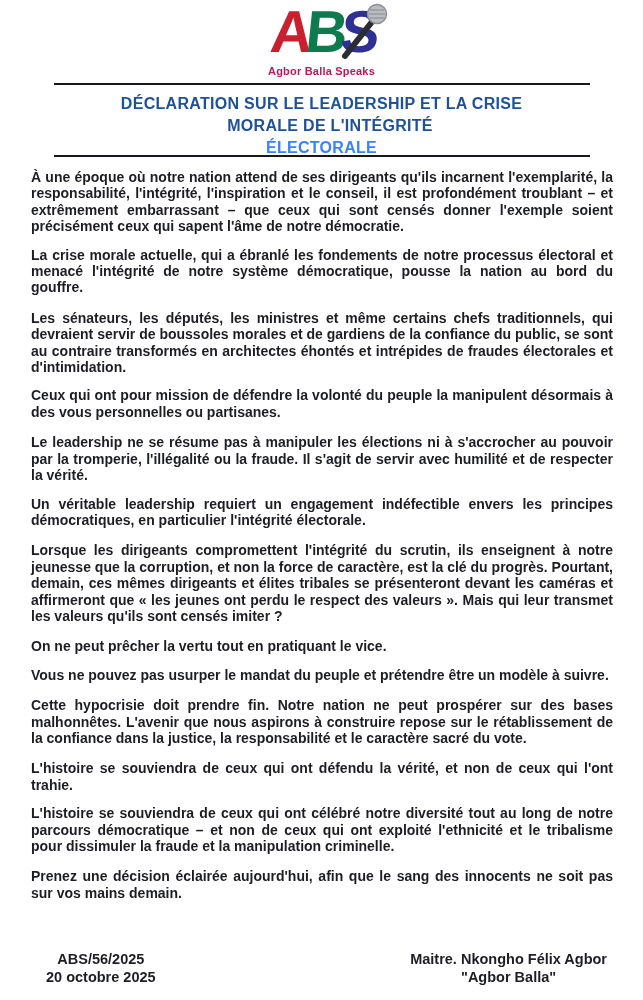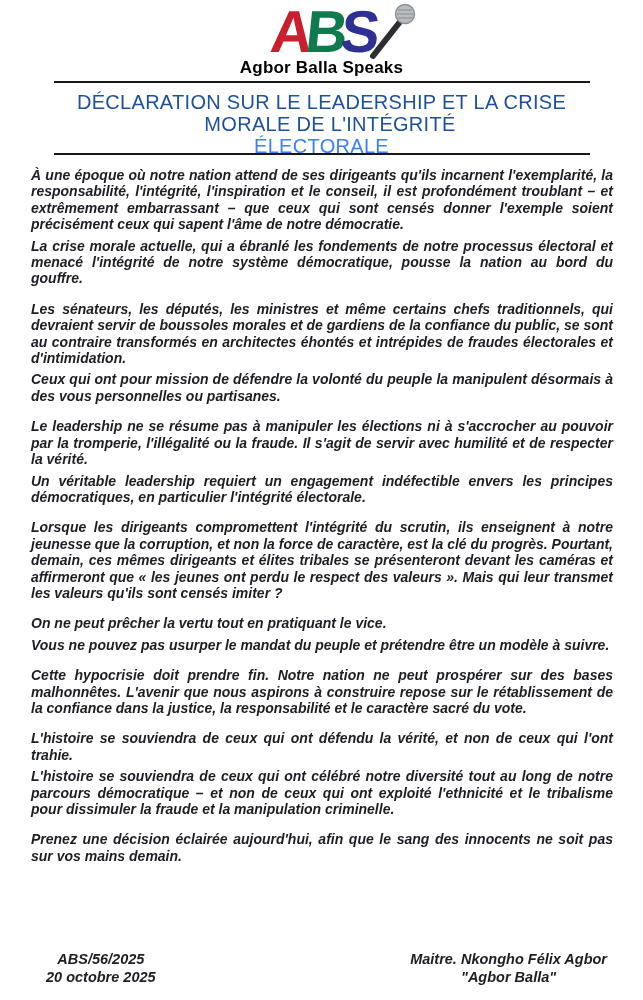--- a/index.html
+++ b/index.html
@@ -16,57 +16,56 @@
   .logo-letters{
     font-weight:900;font-size:58px;letter-spacing:-7px;line-height:52px;
     display:inline-block;transform:scaleY(1.02);
   }
   .logo-letters span{display:inline-block;}
   .l-a{color:#c8202f;transform:skewX(-6deg);}
   .l-b{color:#0e7b4f;transform:skewX(-6deg);}
   .l-s{color:#2e3192;transform:skewX(-6deg);}
   .mic{position:absolute;top:-4px;right:-14px;width:52px;height:62px;pointer-events:none;}
   .tagline{
-    font-size:17px;font-weight:700;color:#000000;margin-top:1px;
+    font-size:11px;font-weight:700;color:#be185d;margin-top:8px;
     letter-spacing:0.2px;
   }
   .rule{
     height:0;border:none;border-top:2.5px solid #17181c;
     margin:4px auto 0 auto;width:536px;
   }
 
   
   .title-wrap{position:relative;text-align:center;margin-top:8px;}
   .title-line{
-    color:#1d5199;font-weight:400;font-size:20px;line-height:22px;
+    color:#1d5199;font-weight:700;font-size:16px;line-height:22px;
     letter-spacing:0.3px;position:relative;z-index:2;
   }
   .title-rule{
     position:absolute;left:54px;right:53px;bottom:2px;height:0;
     border-top:2px solid #17181c;z-index:1;
   }
 
   
   .doc-body{
     flex:1 1 auto;padding:10px 30px 0 31px;
     color:#1d1e23;font-weight:700;font-size:14px;line-height:16.4px;
     text-align:justify;
-    font-style:italic;
   }
   .pgroup{margin-bottom:14px;}
   .para{margin:0;}
-  .para + .para{margin-top:5px;}
+  .para + .para{margin-top:12px;}
 
   
   .footer{
     flex:0 0 auto;display:flex;justify-content:space-between;
     padding:2px 36px 14px 46px;color:#1d1e23;font-weight:700;font-size:14.5px;
     line-height:18px;
   }
-  .footer .block{text-align:center;font-style:italic;}
+  .footer .block{text-align:center;}
 </style>
 </head>
 <body>
 
 <div class="page">
 
   <div class="header">
     <div class="logo">
       <div class="logo-letters">
         <span class="l-a" style="color: rgb(200, 32, 47);">A</span><span class="l-b" style="color: rgb(14, 123, 79);">B</span><span class="l-s" style="color: rgb(46, 49, 146);">S</span>

